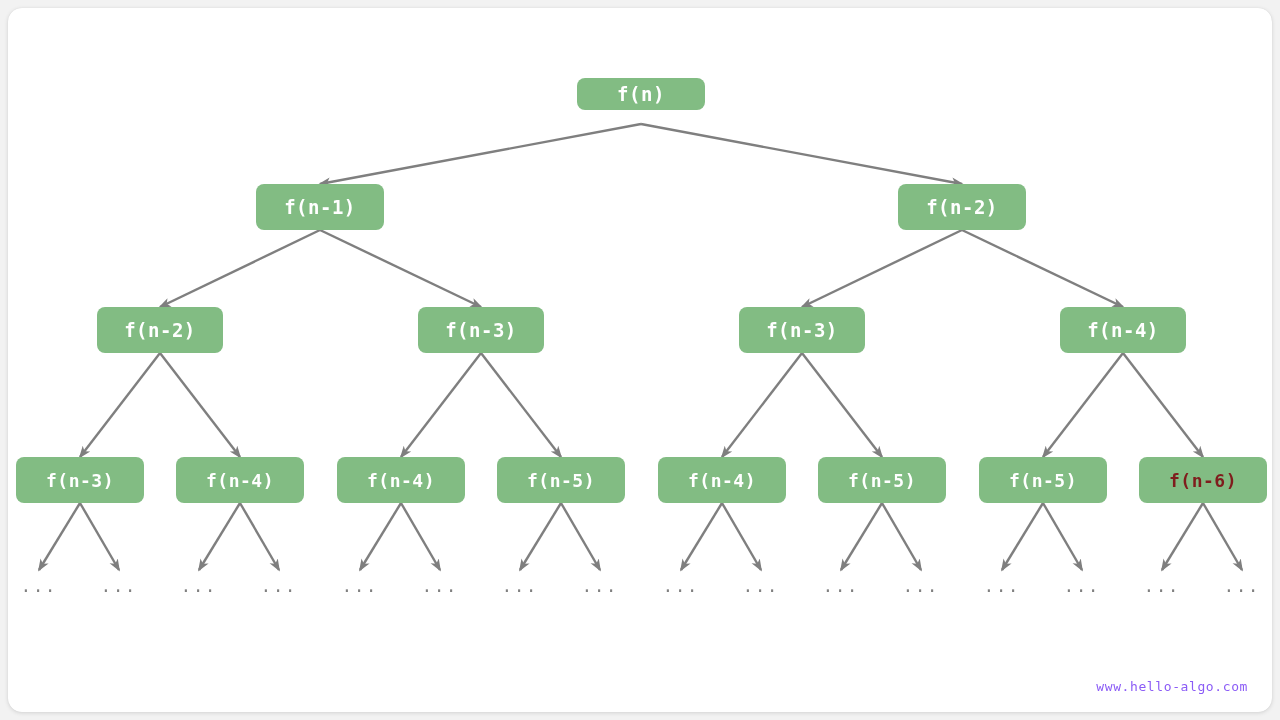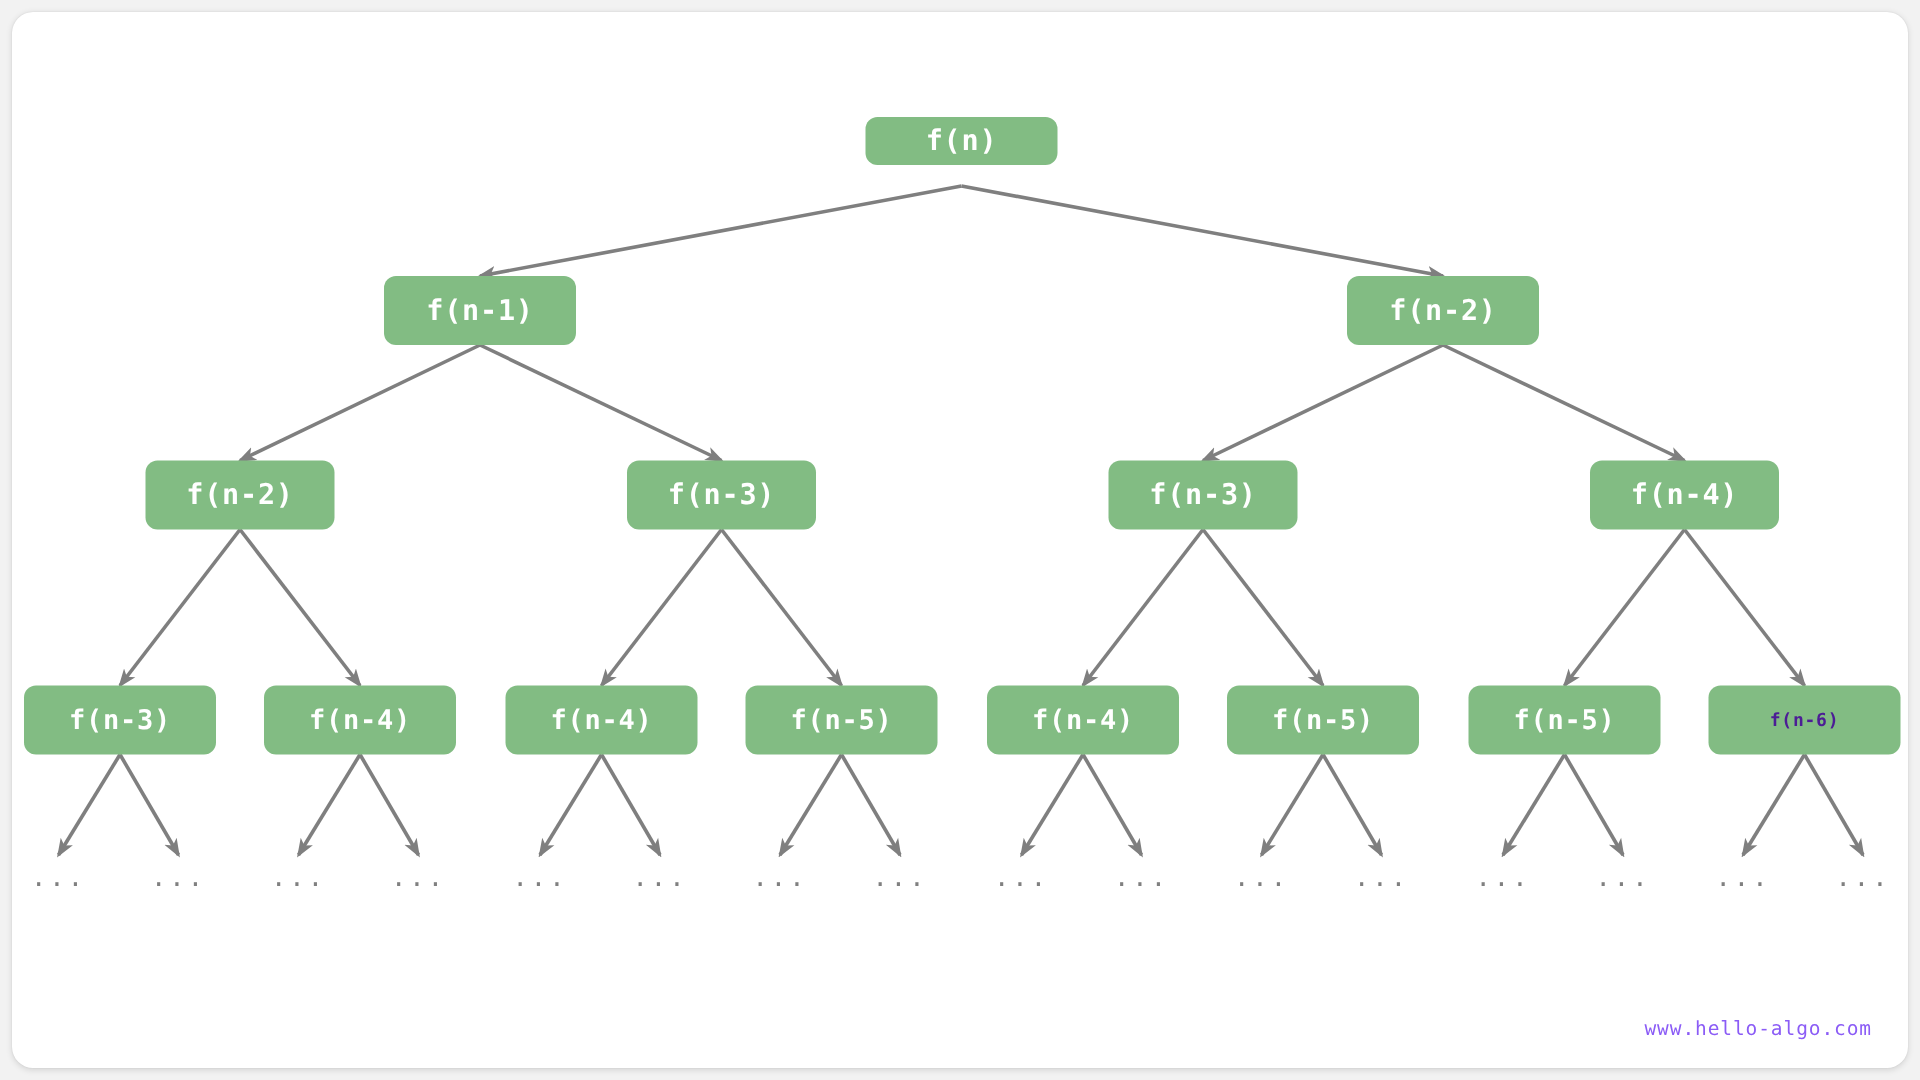--- a/index.html
+++ b/index.html
@@ -125,21 +125,21 @@
         <div class="node" style="left: 418px; top: 307px; width: 126px; height: 46px; background: rgb(130, 188, 131); color: rgb(255, 255, 255); font-size: 19px;">f(n-3)</div>
         <div class="node" style="left: 739px; top: 307px; width: 126px; height: 46px; background: rgb(130, 188, 131); color: rgb(255, 255, 255); font-size: 19px;">f(n-3)</div>
         <div class="node" style="left: 1060px; top: 307px; width: 126px; height: 46px; background: rgb(130, 188, 131); color: rgb(255, 255, 255); font-size: 19px;">f(n-4)</div>
         <div class="node" style="left: 16px; top: 457px; width: 128px; height: 46px; background: rgb(130, 188, 131); color: rgb(255, 255, 255); font-size: 18px;">f(n-3)</div>
         <div class="node" style="left: 176px; top: 457px; width: 128px; height: 46px; background: rgb(130, 188, 131); color: rgb(255, 255, 255); font-size: 18px;">f(n-4)</div>
         <div class="node" style="left: 337px; top: 457px; width: 128px; height: 46px; background: rgb(130, 188, 131); color: rgb(255, 255, 255); font-size: 18px;">f(n-4)</div>
         <div class="node" style="left: 497px; top: 457px; width: 128px; height: 46px; background: rgb(130, 188, 131); color: rgb(255, 255, 255); font-size: 18px;">f(n-5)</div>
         <div class="node" style="left: 658px; top: 457px; width: 128px; height: 46px; background: rgb(130, 188, 131); color: rgb(255, 255, 255); font-size: 18px;">f(n-4)</div>
         <div class="node" style="left: 818px; top: 457px; width: 128px; height: 46px; background: rgb(130, 188, 131); color: rgb(255, 255, 255); font-size: 18px;">f(n-5)</div>
         <div class="node" style="left: 979px; top: 457px; width: 128px; height: 46px; background: rgb(130, 188, 131); color: rgb(255, 255, 255); font-size: 18px;">f(n-5)</div>
-        <div class="node" style="left: 1139px; top: 457px; width: 128px; height: 46px; background: rgb(130, 188, 131); color: #4c1d95; font-size: 12px;">f(n-6)</div>
+        <div class="node" style="left: 1139px; top: 457px; width: 128px; height: 46px; background: rgb(130, 188, 131); color: #7f1d1d; font-size: 18px;">f(n-6)</div>
       </div>
     <div id="ellipses">
         <div class="ellipsis" style="left: 39px; top: 586px; color: rgb(128, 128, 128);">...</div>
         <div class="ellipsis" style="left: 119px; top: 586px; color: rgb(128, 128, 128);">...</div>
         <div class="ellipsis" style="left: 199px; top: 586px; color: rgb(128, 128, 128);">...</div>
         <div class="ellipsis" style="left: 279px; top: 586px; color: rgb(128, 128, 128);">...</div>
         <div class="ellipsis" style="left: 360px; top: 586px; color: rgb(128, 128, 128);">...</div>
         <div class="ellipsis" style="left: 440px; top: 586px; color: rgb(128, 128, 128);">...</div>
         <div class="ellipsis" style="left: 520px; top: 586px; color: rgb(128, 128, 128);">...</div>
         <div class="ellipsis" style="left: 600px; top: 586px; color: rgb(128, 128, 128);">...</div>

